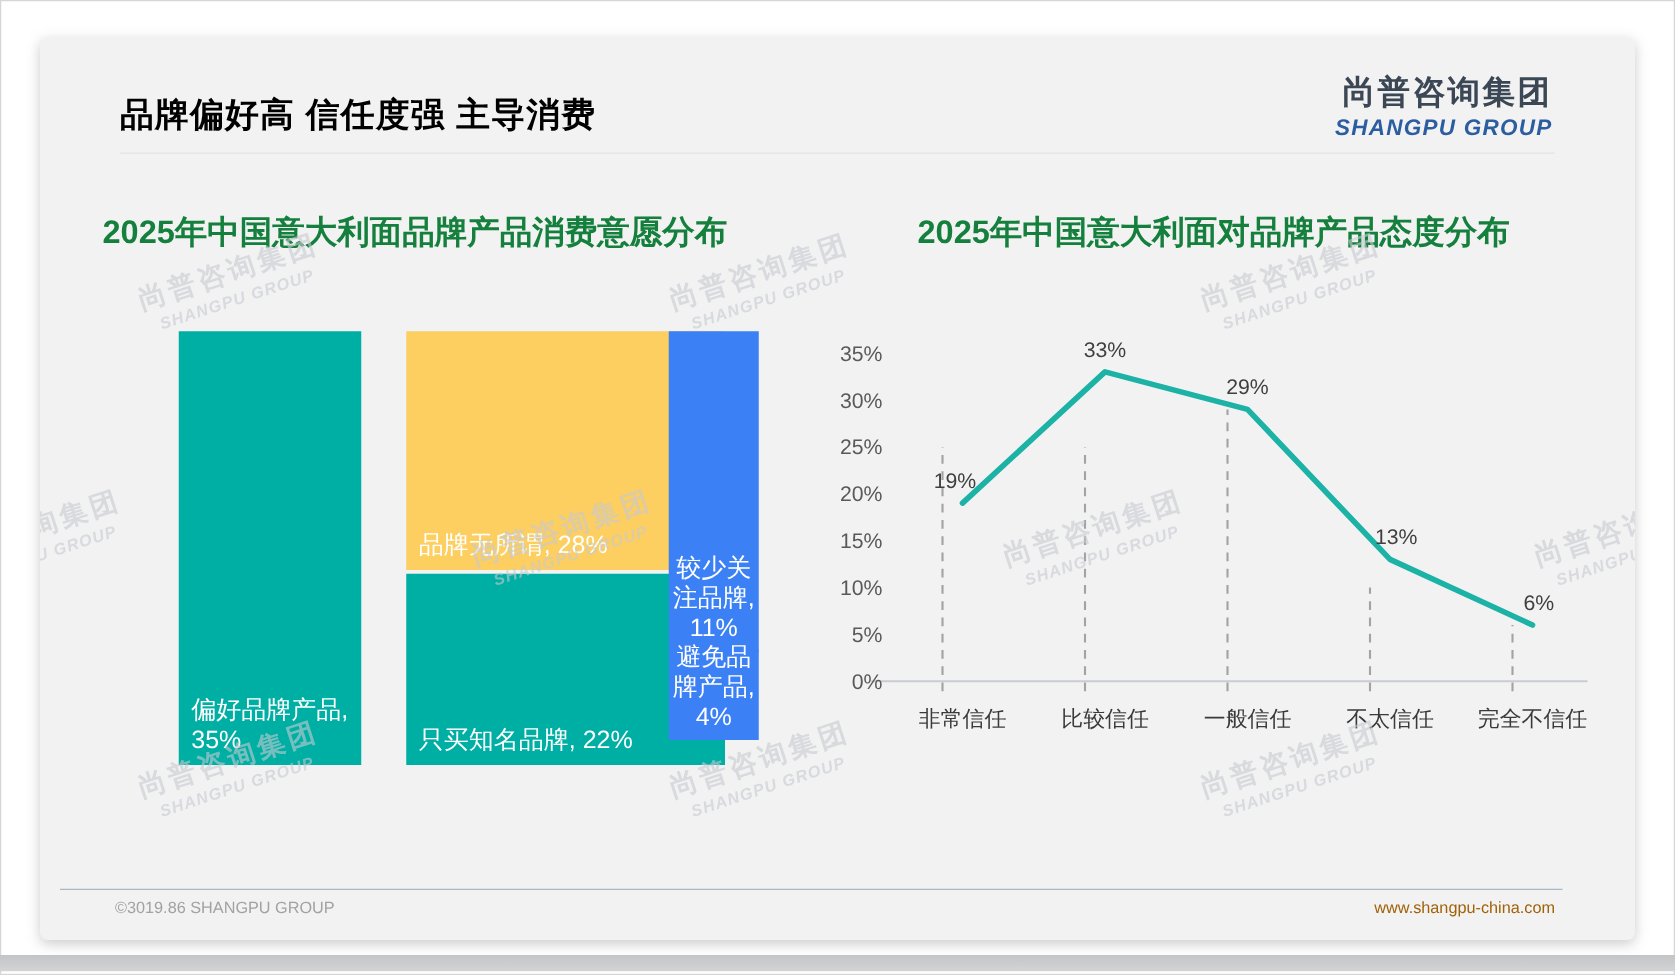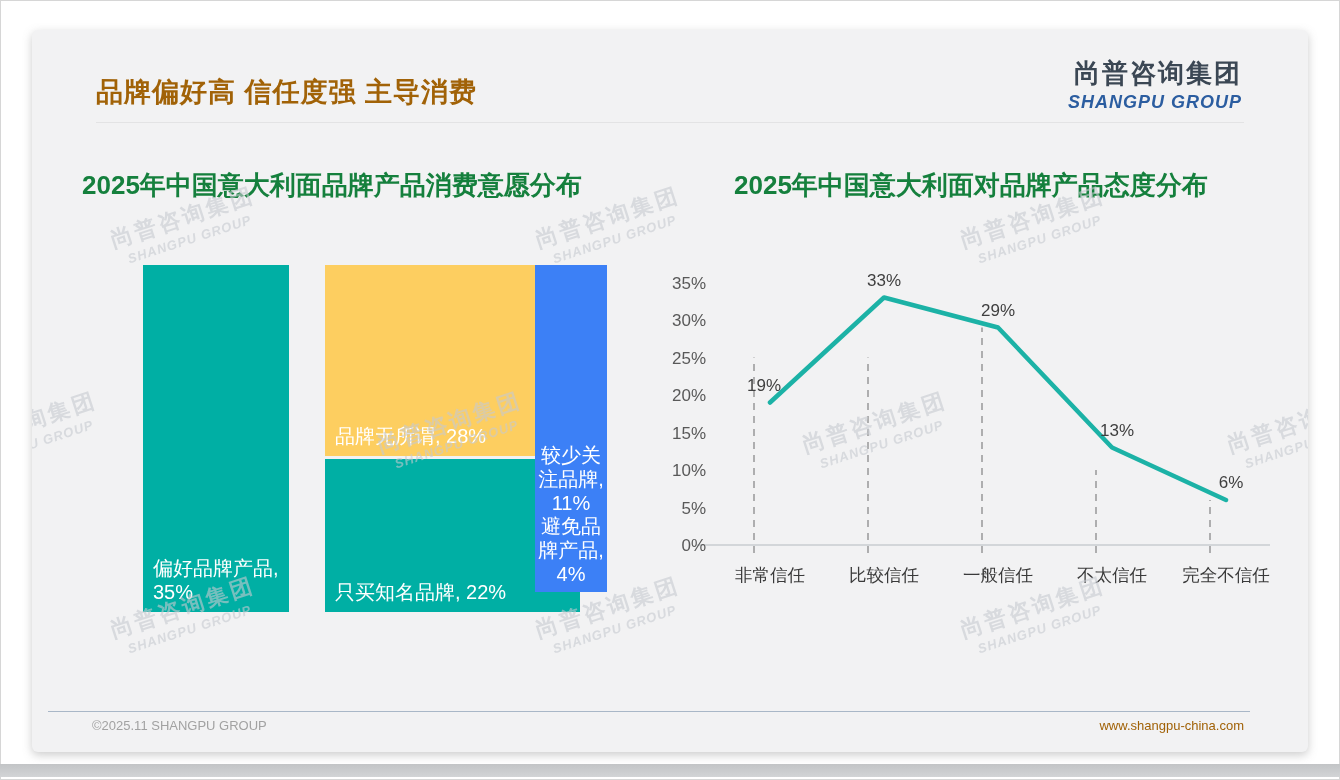--- a/index.html
+++ b/index.html
@@ -17,21 +17,21 @@
   .wm-layer{position:absolute;inset:0;z-index:6;pointer-events:none;}
   .wm{
     position:absolute;transform:translate(-50%,-50%) rotate(-18deg);
     color:#c6cad0;mix-blend-mode:multiply;opacity:.6;text-align:center;white-space:nowrap;
   }
   .wm-cn{font-size:22px;font-weight:bold;letter-spacing:3px;}
   .wm-en{font-size:13px;font-weight:bold;font-style:italic;letter-spacing:1px;}
   
   .slide-title{
     position:absolute;left:64px;top:44px;font-size:27px;font-weight:bold;
-    color:#a16207;letter-spacing:1px;z-index:2;
+    color:#000000;letter-spacing:1px;z-index:2;
   }
   .title-rule{position:absolute;left:64px;right:64px;top:92px;height:1px;background:#e3e3e4;z-index:2;}
   .logo{position:absolute;right:66px;top:26px;text-align:right;z-index:2;}
   .logo-cn{font-size:26px;font-weight:bold;color:#3b4754;letter-spacing:2px;}
   .logo-en{font-size:18px;font-weight:bold;font-style:italic;color:#2b5da0;letter-spacing:1px;margin-top:1px;}
   
   .chart-title{position:absolute;font-size:26px;font-weight:bold;color:#15803d;z-index:2;}
   .chart-title.left{left:50px;top:138px;}
   .chart-title.right{left:702px;top:138px;}
   
@@ -155,18 +155,18 @@
         <text x="477" y="175.5" text-anchor="middle" font-size="17" fill="#3f3f3f">13%</text>
         <text x="591" y="228" text-anchor="middle" font-size="17" fill="#3f3f3f">6%</text>
         <text x="130" y="321" text-anchor="middle" font-size="17.5" fill="#3a3a3a">非常信任</text>
         <text x="244" y="321" text-anchor="middle" font-size="17.5" fill="#3a3a3a">比较信任</text>
         <text x="358" y="321" text-anchor="middle" font-size="17.5" fill="#3a3a3a">一般信任</text>
         <text x="472" y="321" text-anchor="middle" font-size="17.5" fill="#3a3a3a">不太信任</text>
         <text x="586" y="321" text-anchor="middle" font-size="17.5" fill="#3a3a3a">完全不信任</text>
       </svg>
 
     <div class="divider"></div>
-    <div class="footer-left">©2025.11 SHANGPU GROUP</div>
+    <div class="footer-left">©3019.86 SHANGPU GROUP</div>
     <div class="footer-right">www.shangpu-china.com</div>
   </div>
 
   <div class="bottom-bar"></div>
 </div>
 
 </body></html>

